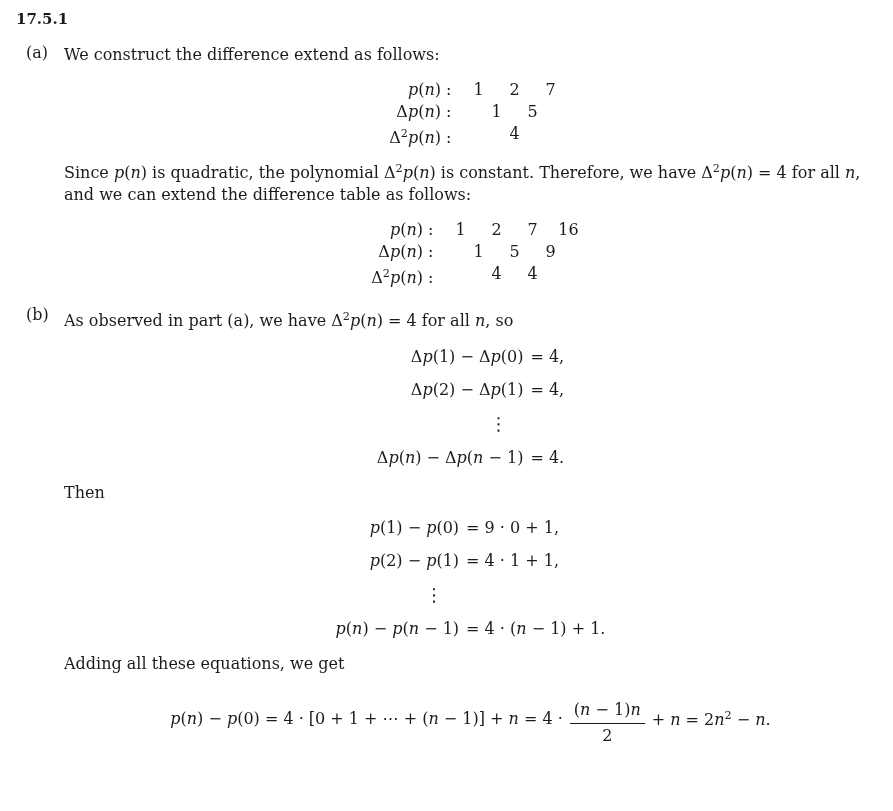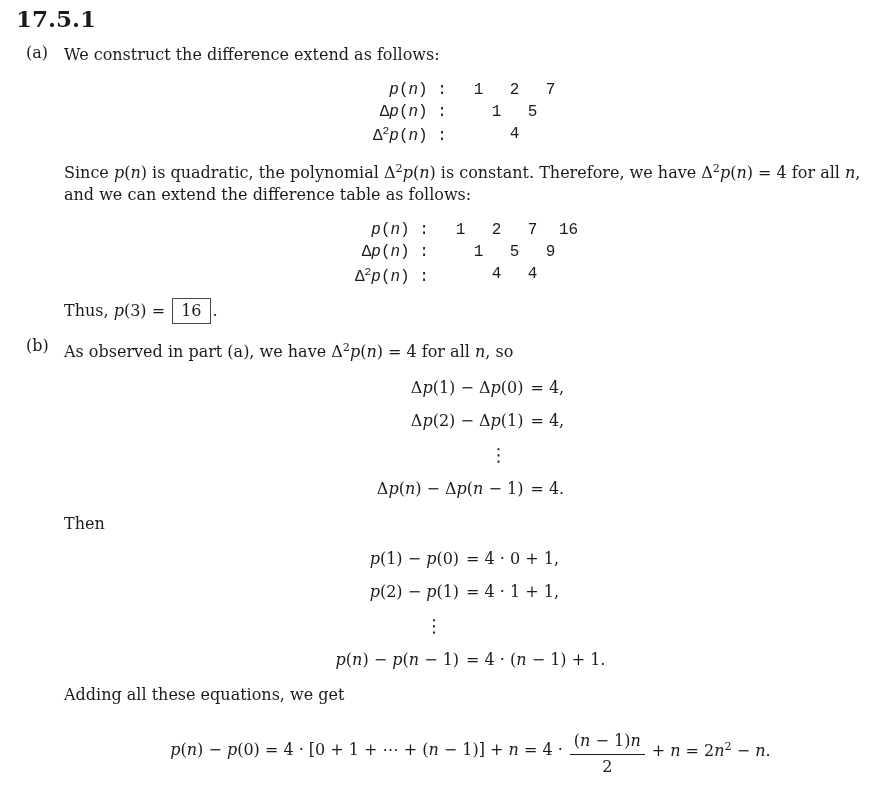--- a/index.html
+++ b/index.html
@@ -15,21 +15,21 @@
     color: #1b1b1b;
     font-family: "DejaVu Serif", "Liberation Serif", serif;
     font-size: 16px;
     line-height: 22px;
     padding: 8px 16px;
     box-sizing: border-box;
     overflow: hidden;
   }
   .heading {
     font-weight: bold;
-    font-size: 23px;
+    font-size: 15px;
     margin: 0 0 12px 0;
   }
   .part {
     display: grid;
     grid-template-columns: 48px 1fr;
     margin: 0 0 6px 0;
   }
   .part-label {
     padding-left: 10px;
   }
@@ -39,23 +39,22 @@
   i { font-style: italic; }
   sup { font-size: 70%; }
 
   
   .dtable {
     width: fit-content;
     margin: 13px auto;
   }
   .drow {
     display: flex;
-    align-items: center;
+    align-items: flex-start;
     height: 22px;
-    font-family: Liberation Mono, monospace;
   }
   .dlabel {
     width: 84px;
     text-align: right;
     white-space: pre;
   }
   .dnums { display: flex; margin-left: 4px; }
   .drow.off1 .dnums { margin-left: 22px; }
   .drow.off2 .dnums { margin-left: 40px; }
   .dnum {
@@ -173,23 +172,20 @@
         </div>
         <div class="drow off2">
           <span class="dlabel">Δ<sup>2</sup><i>p</i>(<i>n</i>) : </span>
           <span class="dnums">
             <span class="dnum">4</span>
             <span class="dnum">4</span>
           </span>
         </div>
       </div>
 
-      <p class="line thus">
-        <span>Thus, <i>p</i>(3) = </span><span class="abox">16</span><span>.</span>
-      </p>
     </div>
   </div>
 
   <div class="part">
     <div class="part-label">(b)</div>
     <div class="part-body">
 
       <p class="line">As observed in part (a), we have Δ<sup>2</sup><i>p</i>(<i>n</i>) = 4 for all <i>n</i>, so</p>
 
       <div class="eqgrid">
@@ -200,21 +196,21 @@
         <div class="eq-lhs eq-vdots">⋮</div>
         <div class="eq-rhs"></div>
         <div class="eq-lhs">Δ<i>p</i>(<i>n</i>) − Δ<i>p</i>(<i>n</i> − 1)</div>
         <div class="eq-rhs">= 4.</div>
       </div>
 
       <p class="line then-line">Then</p>
 
       <div class="eqgrid">
         <div class="eq-lhs"><i>p</i>(1) − <i>p</i>(0)</div>
-        <div class="eq-rhs">= 4 · 0 + 1,</div>
+        <div class="eq-rhs">= 9 · 0 + 1,</div>
         <div class="eq-lhs"><i>p</i>(2) − <i>p</i>(1)</div>
         <div class="eq-rhs">= 4 · 1 + 1,</div>
         <div class="eq-lhs eq-vdots">⋮</div>
         <div class="eq-rhs"></div>
         <div class="eq-lhs"><i>p</i>(<i>n</i>) − <i>p</i>(<i>n</i> − 1)</div>
         <div class="eq-rhs">= 4 · (<i>n</i> − 1) + 1.</div>
       </div>
 
       <p class="line">Adding all these equations, we get</p>
 

